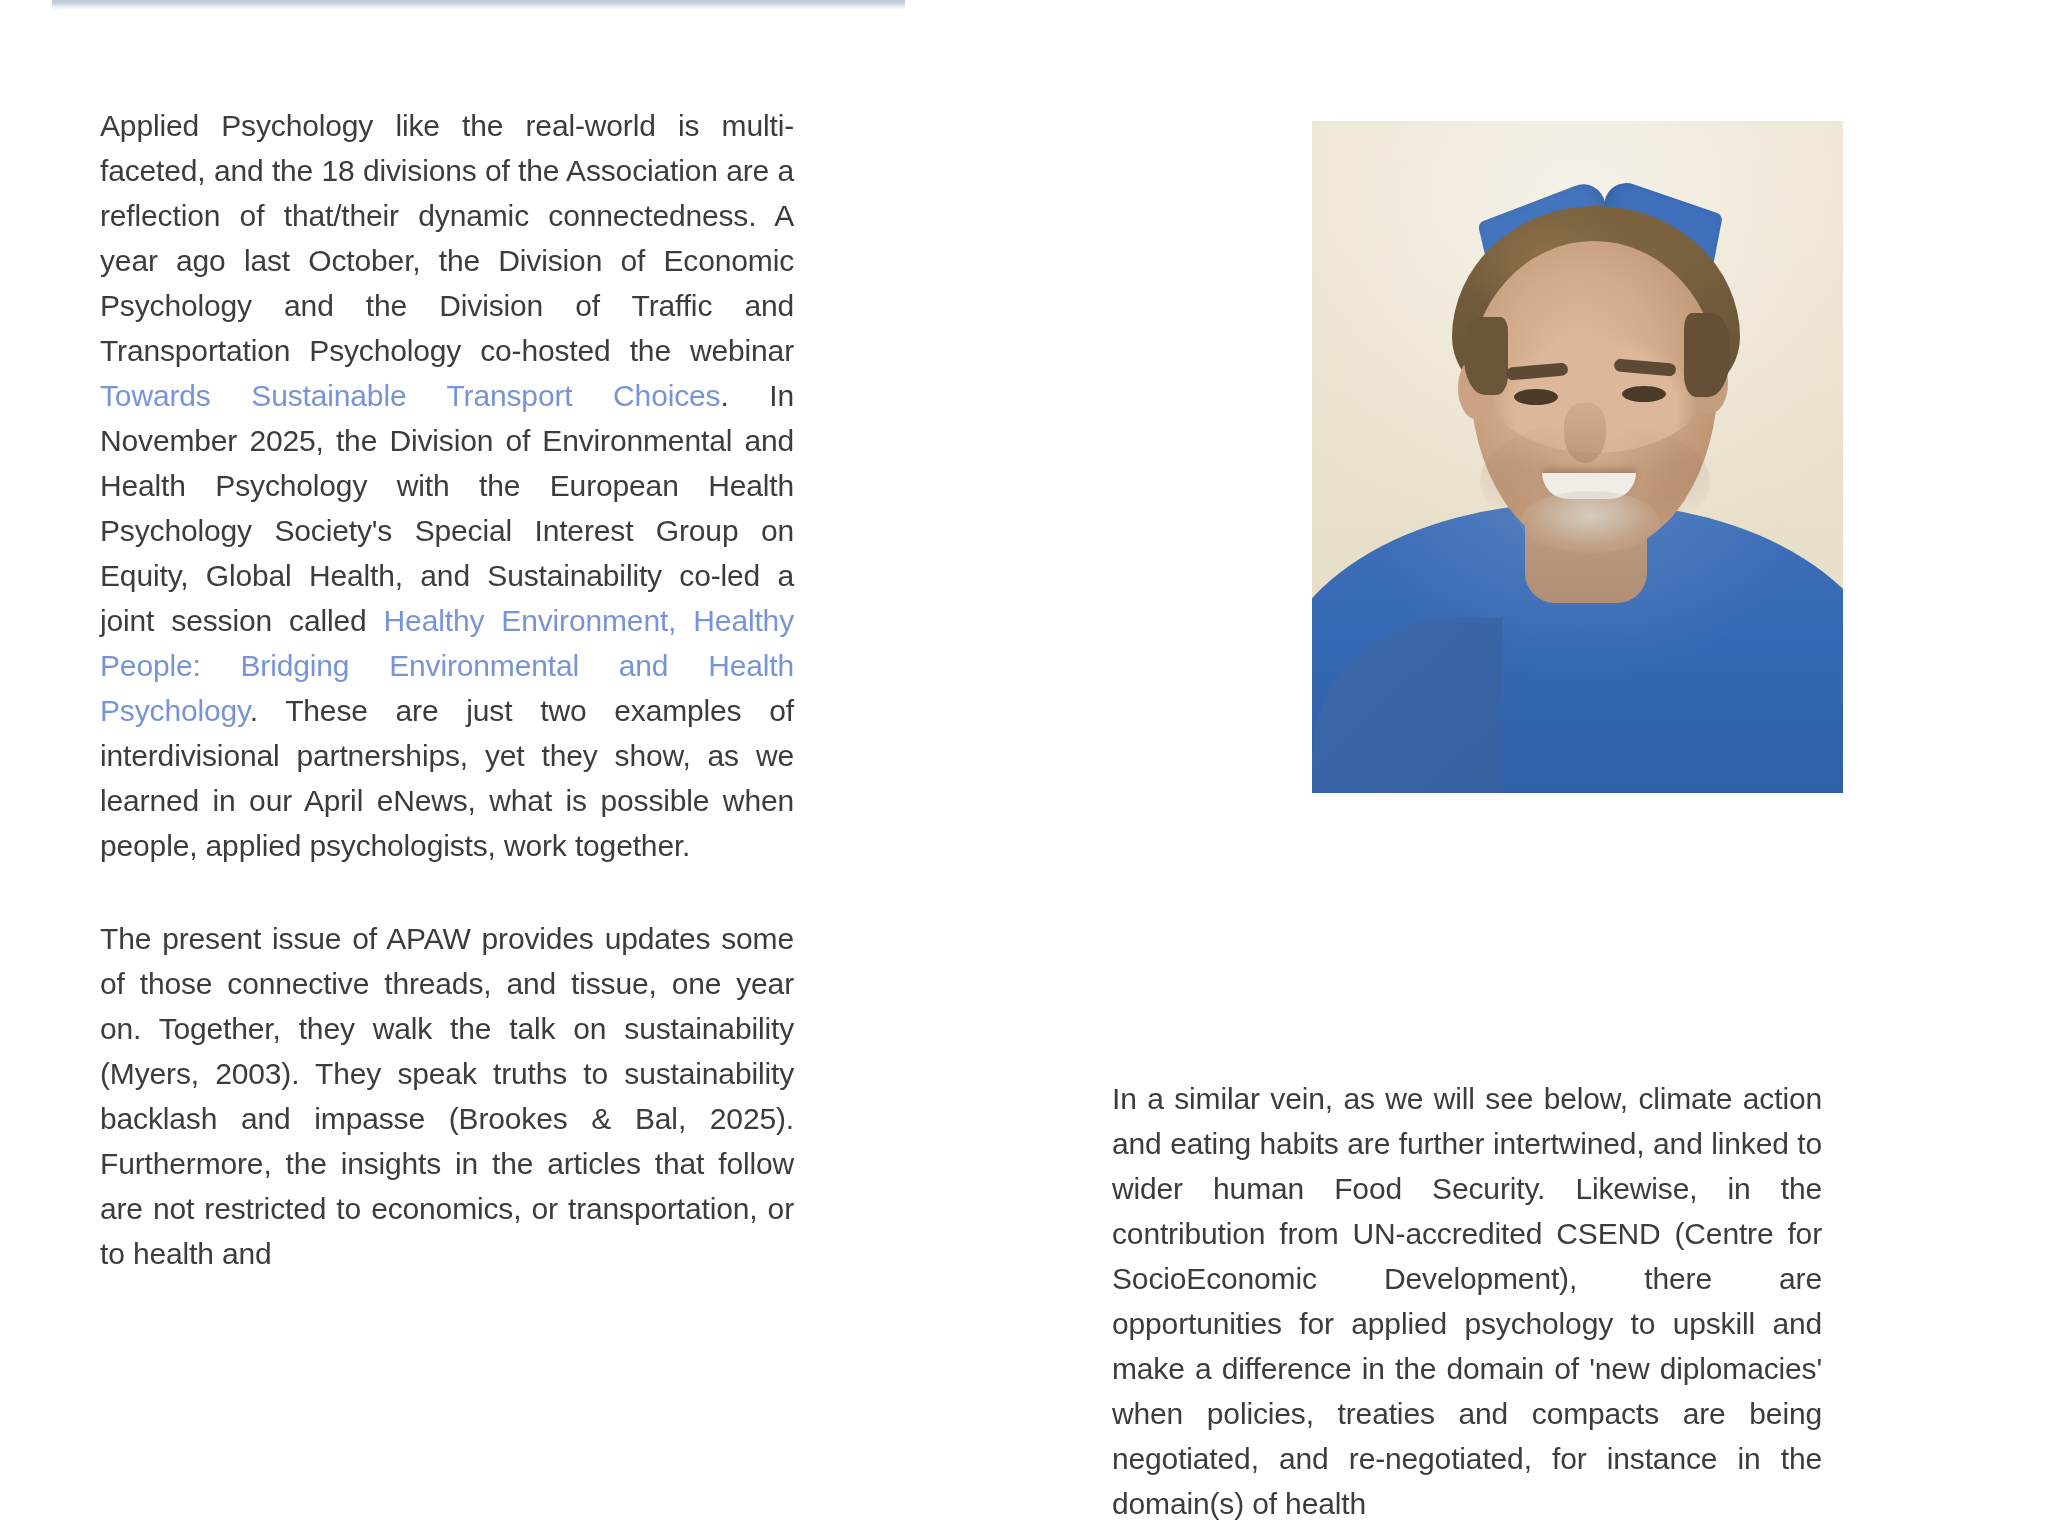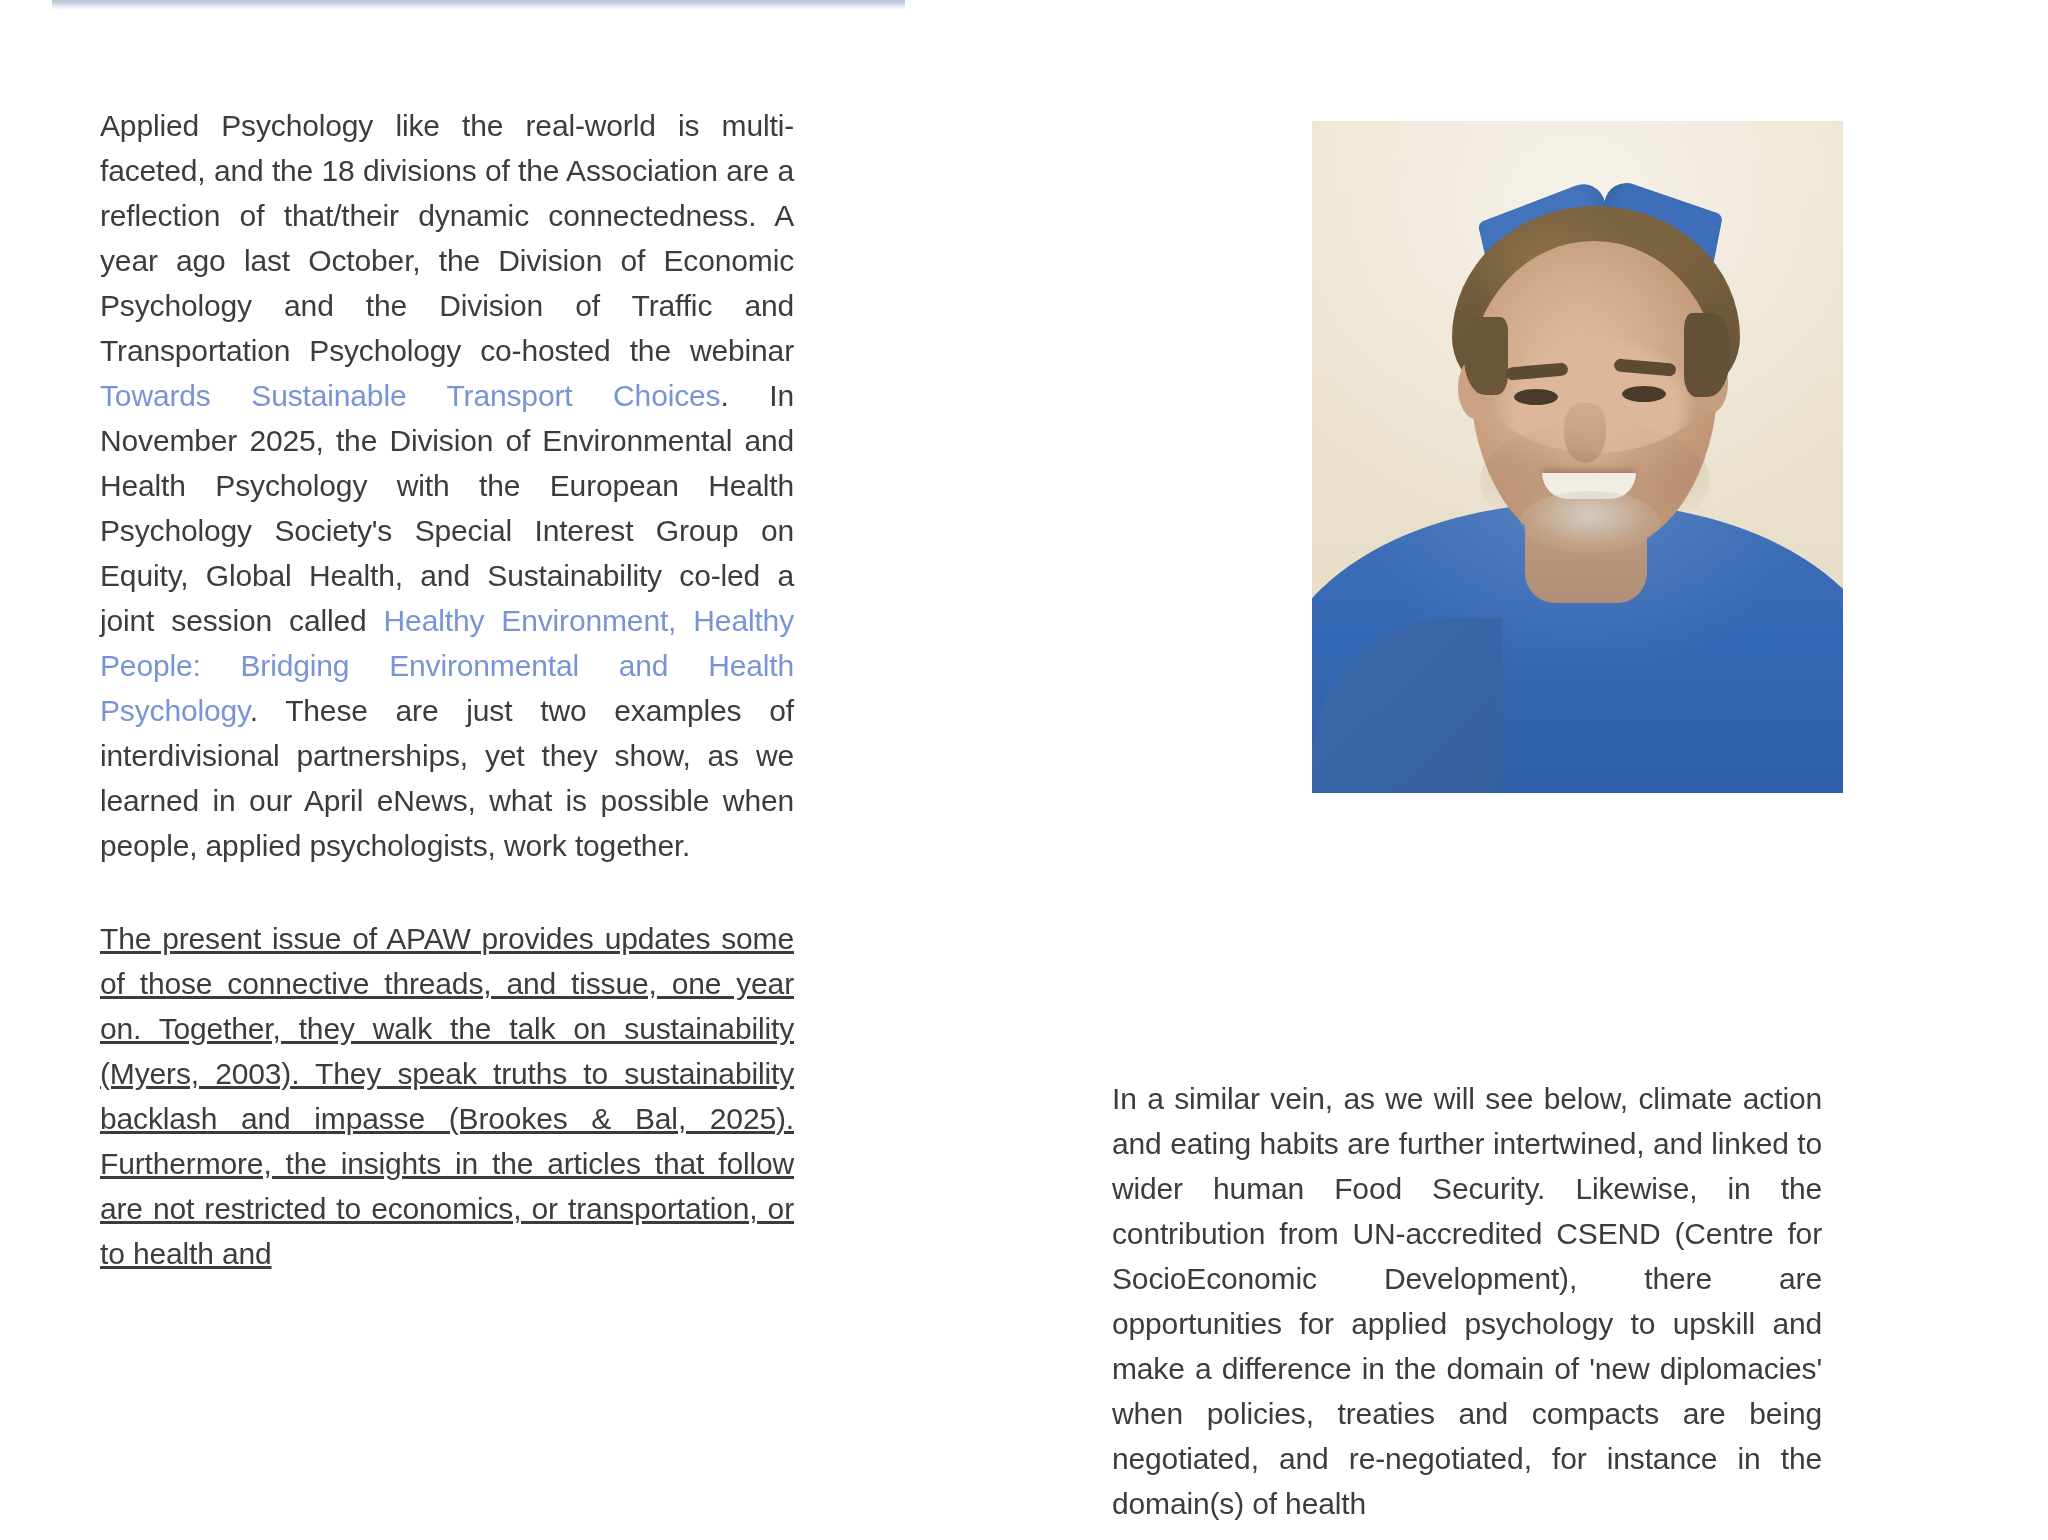--- a/index.html
+++ b/index.html
@@ -48,21 +48,21 @@
     top: 103px;
     width: 694px;
   }
   #right-column {
     left: 1064px;
     top: 1076px;
     width: 710px;
   }
 
   .para { margin: 0; }
-  .para + .para { margin-top: 48px; text-decoration: underline; }
+  .para + .para { margin-top: 48px; }
 
   .link {
     color: #7694d6;
   }
 
   
   #portrait-figure {
     position: absolute;
     left: 1272px;
     top: 105px;

